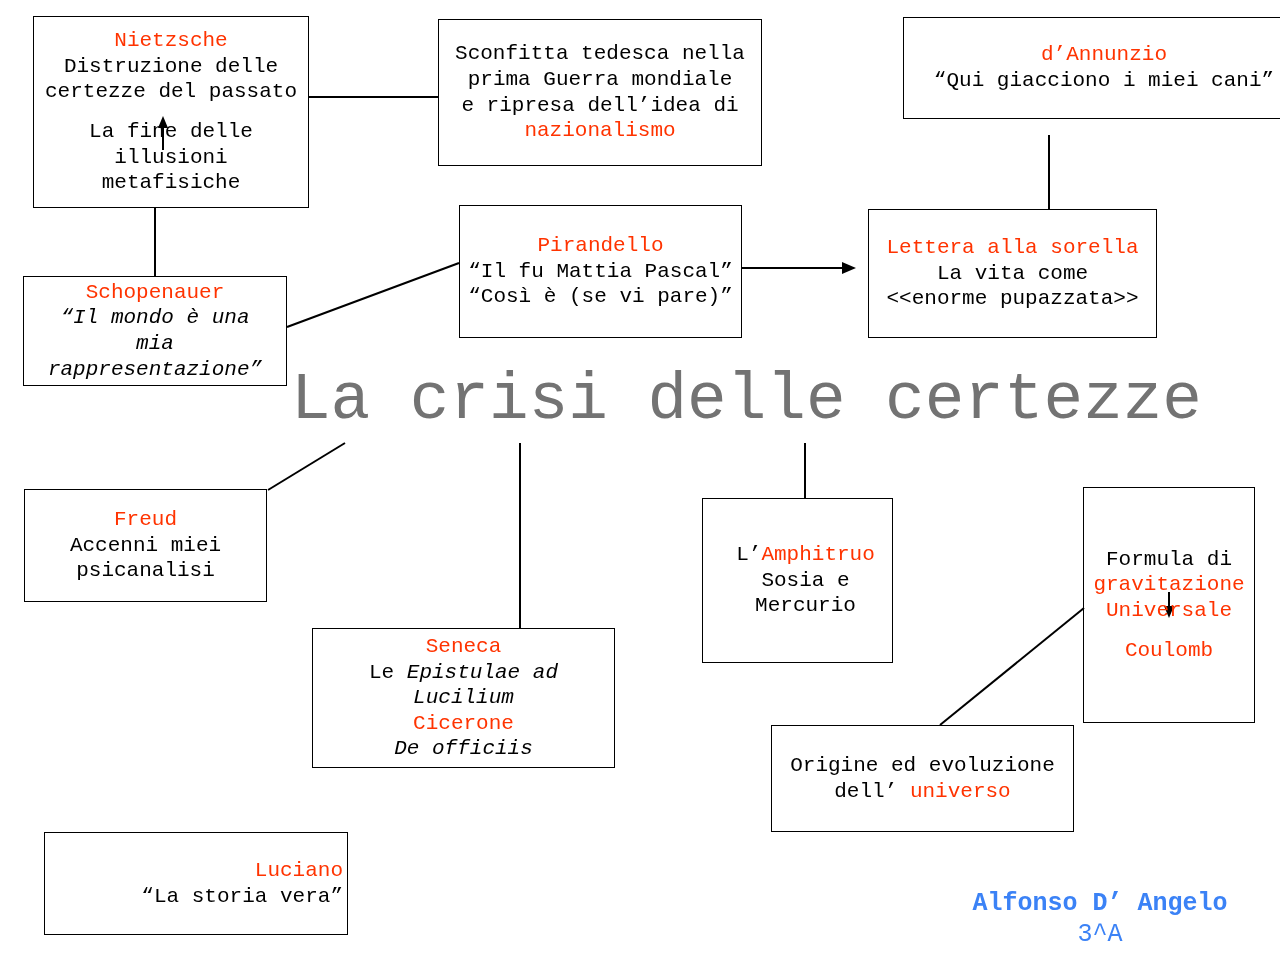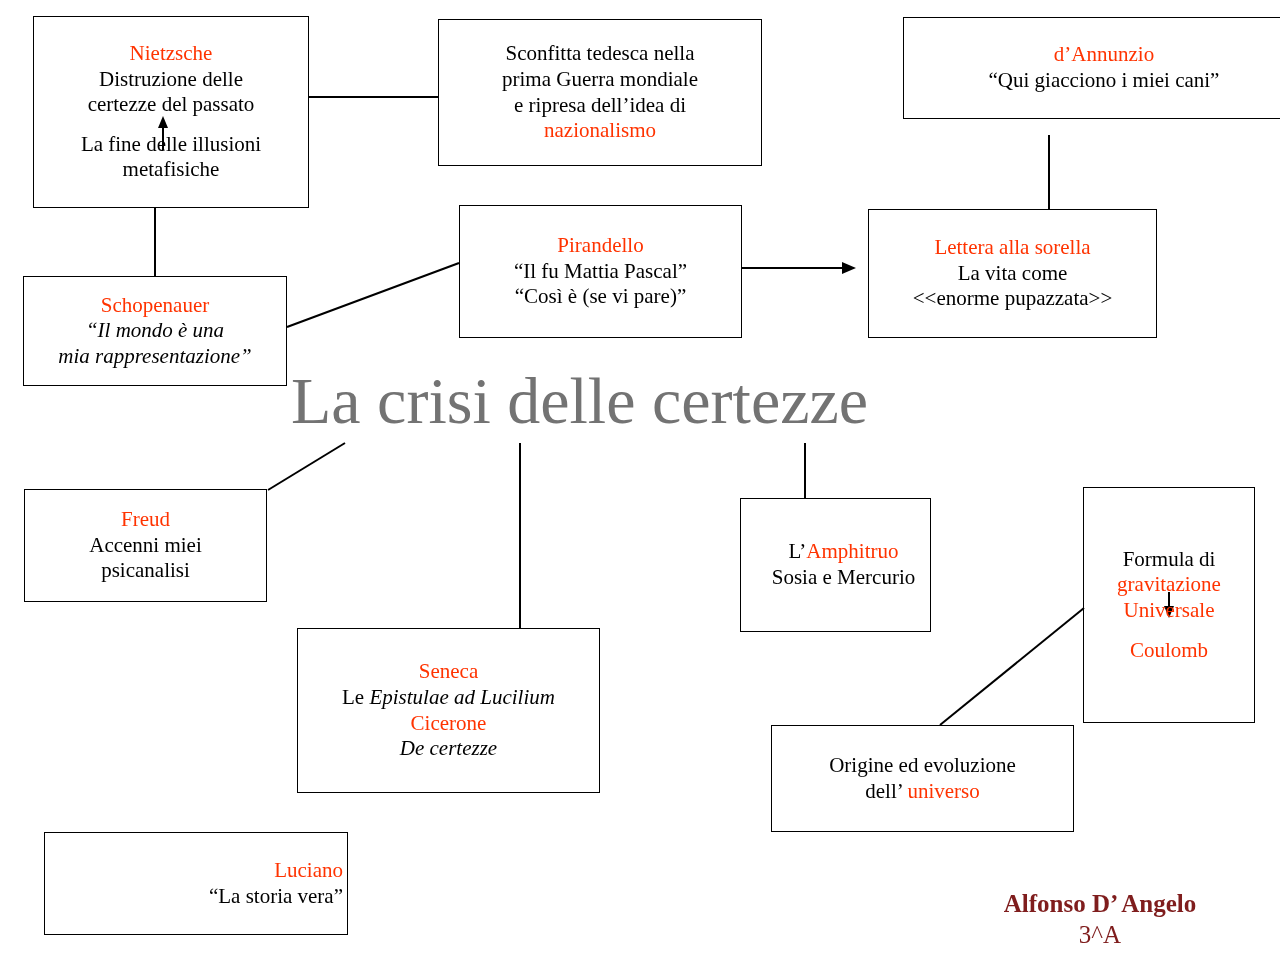--- a/index.html
+++ b/index.html
@@ -5,21 +5,21 @@
   html, body {
     margin: 0;
     padding: 0;
     background: #ffffff;
   }
   #canvas {
     position: relative;
     width: 1280px;
     height: 960px;
     background: #ffffff;
-    font-family: Liberation Serif, serif;
+    font-family: Liberation Mono, monospace;
     overflow: hidden;
   }
   .box {
     position: absolute;
     box-sizing: border-box;
     border: 1px solid #000000;
     background: transparent;
     display: flex;
     flex-direction: column;
     align-items: center;
@@ -45,21 +45,21 @@
     color: #737373;
     font-size: 66px;
     line-height: 1;
     white-space: nowrap;
   }
   .author {
     position: absolute;
     text-align: center;
     font-size: 25px;
     font-weight: bold;
-    color: #7f1d1d;
+    color: #3b82f6;
     line-height: 1.25;
   }
   .author .cls {
     font-weight: normal;
     display: block;
   }
   .gap { height: 14px; }
 </style>
 </head>
 <body>
@@ -134,42 +134,42 @@
   </div>
 
   <div class="title" style="left:291px; top:368px;">La crisi delle certezze</div>
 
   <div class="box" style="left:24px; top:489px; width:243px; height:113px;">
     <div class="red">Freud</div>
     <div>Accenni miei</div>
     <div>psicanalisi</div>
   </div>
 
-  <div class="box" style="left:740px; top:498px; width:191px; height:134px;padding-left:20px;">
+  <div class="box" style="left:702px; top:498px; width:191px; height:165px;padding-left:20px;">
     <div>
       <span>L’</span><span class="red">Amphitruo</span>
     </div>
     <div>Sosia e Mercurio</div>
   </div>
 
   <div class="box" style="left:1083px; top:487px; width:172px; height:236px;">
     <div>Formula di</div>
     <div class="red">gravitazione</div>
     <div class="red">Universale</div>
     <div class="gap"></div>
     <div class="red">Coulomb</div>
   </div>
 
-  <div class="box" style="left:297px; top:628px; width:303px; height:165px;">
+  <div class="box" style="left:312px; top:628px; width:303px; height:140px;">
     <div class="red">Seneca</div>
     <div>
       <span>Le </span><span class="ital">Epistulae ad Lucilium</span>
     </div>
     <div class="red">Cicerone</div>
-    <div class="ital">De certezze</div>
+    <div class="ital">De officiis</div>
   </div>
 
   <div class="box" style="left:771px; top:725px; width:303px; height:107px;">
     <div>Origine ed evoluzione</div>
     <div>
       <span>dell’ </span><span class="red">universo</span>
     </div>
   </div>
 
   <div class="box" style="left:44px; top:832px; width:304px; height:103px;align-items:flex-end;">

